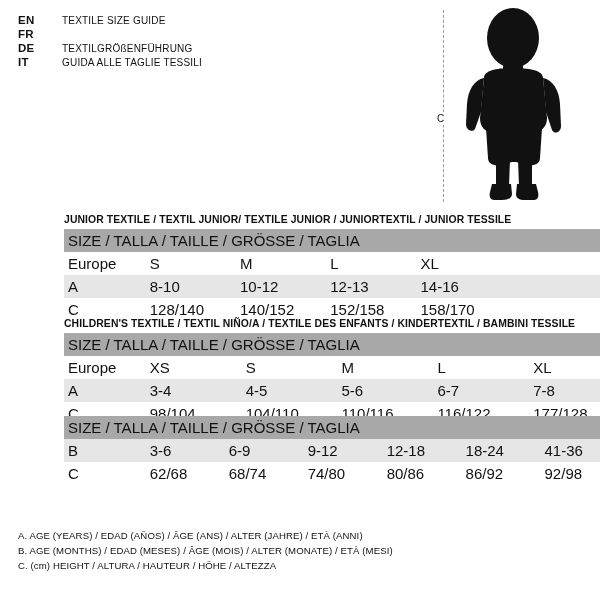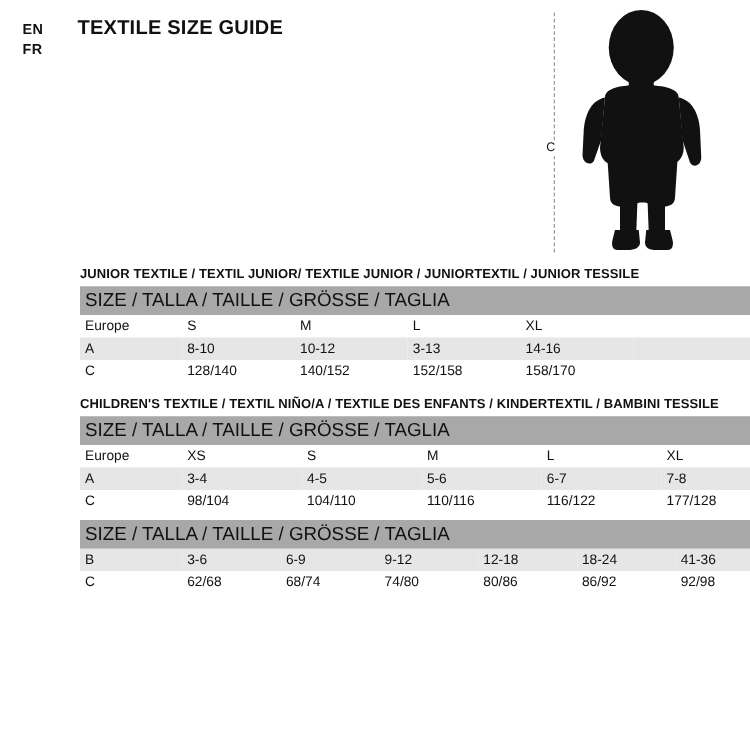--- a/index.html
+++ b/index.html
@@ -34,22 +34,22 @@
     margin-bottom: 2px;
   }
   .lang-code {
     width: 44px;
     font-size: 11.5px;
     font-weight: bold;
     letter-spacing: 0.3px;
     color: #111;
   }
   .lang-title {
-    font-size: 16px;
-    font-weight: bold;
+    font-size: 10px;
+    font-weight: normal;
     letter-spacing: 0.2px;
     color: #111;
   }
 
   
   .figure-area {
     position: absolute;
     right: 20px;
     top: 8px;
     width: 150px;
@@ -93,21 +93,21 @@
     color: #111;
     margin-bottom: 4px;
     letter-spacing: 0.1px;
   }
   table.sizes {
     border-collapse: collapse;
     width: 100%;
     table-layout: fixed;
   }
   table.sizes td {
-    font-size: 11px;
+    font-size: 15px;
     color: #111;
     padding: 3px 0 3px 4px;
     vertical-align: middle;
     border: none;
   }
   table.sizes tr.head td {
     background: #a8a8a8;
     font-size: 15px;
     color: #111;
     font-weight: normal;
@@ -142,20 +142,28 @@
 
 <div class="page">
 
   <div class="header">
     <div class="lang-row">
       <div class="lang-code">EN</div>
       <div class="lang-title">TEXTILE SIZE GUIDE</div>
     </div>
     <div class="lang-row">
       <div class="lang-code">FR</div>
+    </div>
+    <div class="lang-row">
+      <div class="lang-code">DE</div>
+      <div class="lang-title">TEXTILGRÖßENFÜHRUNG</div>
+    </div>
+    <div class="lang-row">
+      <div class="lang-code">IT</div>
+      <div class="lang-title">GUIDA ALLE TAGLIE TESSILI</div>
     </div>
   </div>
 
   <div class="figure-area">
     <div class="dashed-line"></div>
     <div class="c-label">C</div>
     <svg class="silhouette" viewBox="0 0 120 196">
       <g fill="#111111">
 
         <ellipse cx="59" cy="30" rx="26" ry="30"></ellipse>
@@ -206,21 +214,21 @@
         <td>S</td>
         <td>M</td>
         <td>L</td>
         <td>XL</td>
         <td></td>
       </tr>
       <tr class="alt">
         <td>A</td>
         <td>8-10</td>
         <td>10-12</td>
-        <td>3-13</td>
+        <td>12-13</td>
         <td>14-16</td>
         <td></td>
       </tr>
       <tr class="plain">
         <td>C</td>
         <td>128/140</td>
         <td>140/152</td>
         <td>152/158</td>
         <td>158/170</td>
         <td></td>
@@ -302,14 +310,19 @@
         <td>68/74</td>
         <td>74/80</td>
         <td>80/86</td>
         <td>86/92</td>
         <td>92/98</td>
       </tr>
     </tbody>
       </table>
   </div>
 
+  <div class="footer" style="top: 530px;">
+    <div>A. AGE (YEARS) / EDAD (AÑOS) / ÂGE (ANS) / ALTER (JAHRE) / ETÀ (ANNI)</div>
+    <div>B. AGE (MONTHS) / EDAD (MESES) / ÂGE (MOIS) / ALTER (MONATE) / ETÀ (MESI)</div>
+    <div>C. (cm) HEIGHT / ALTURA / HAUTEUR / HÖHE / ALTEZZA</div>
+  </div>
 
 </div>
 
 </body></html>

